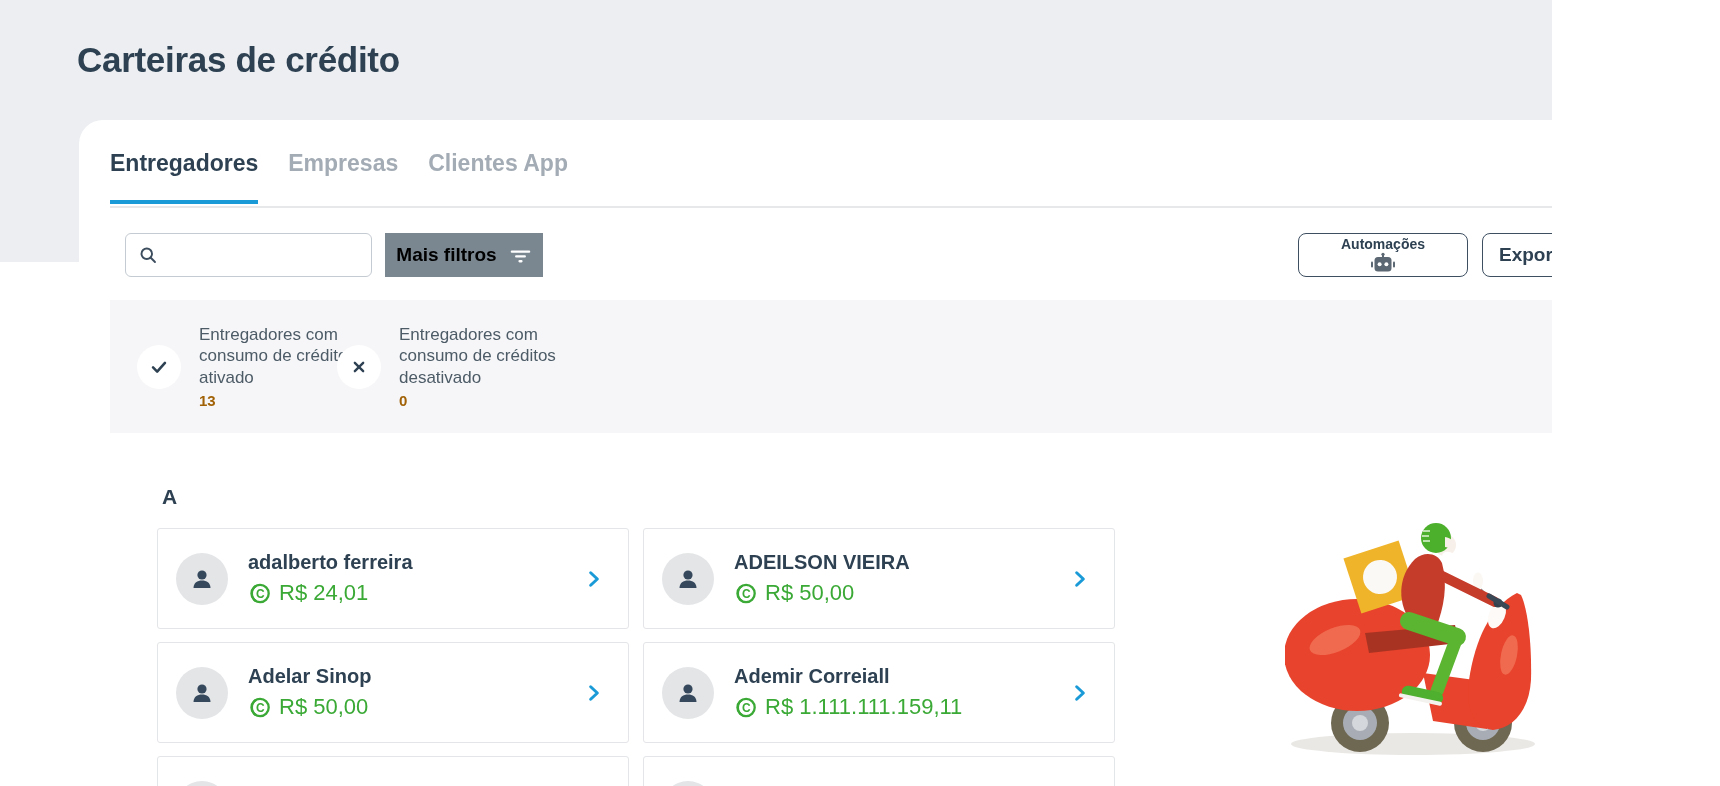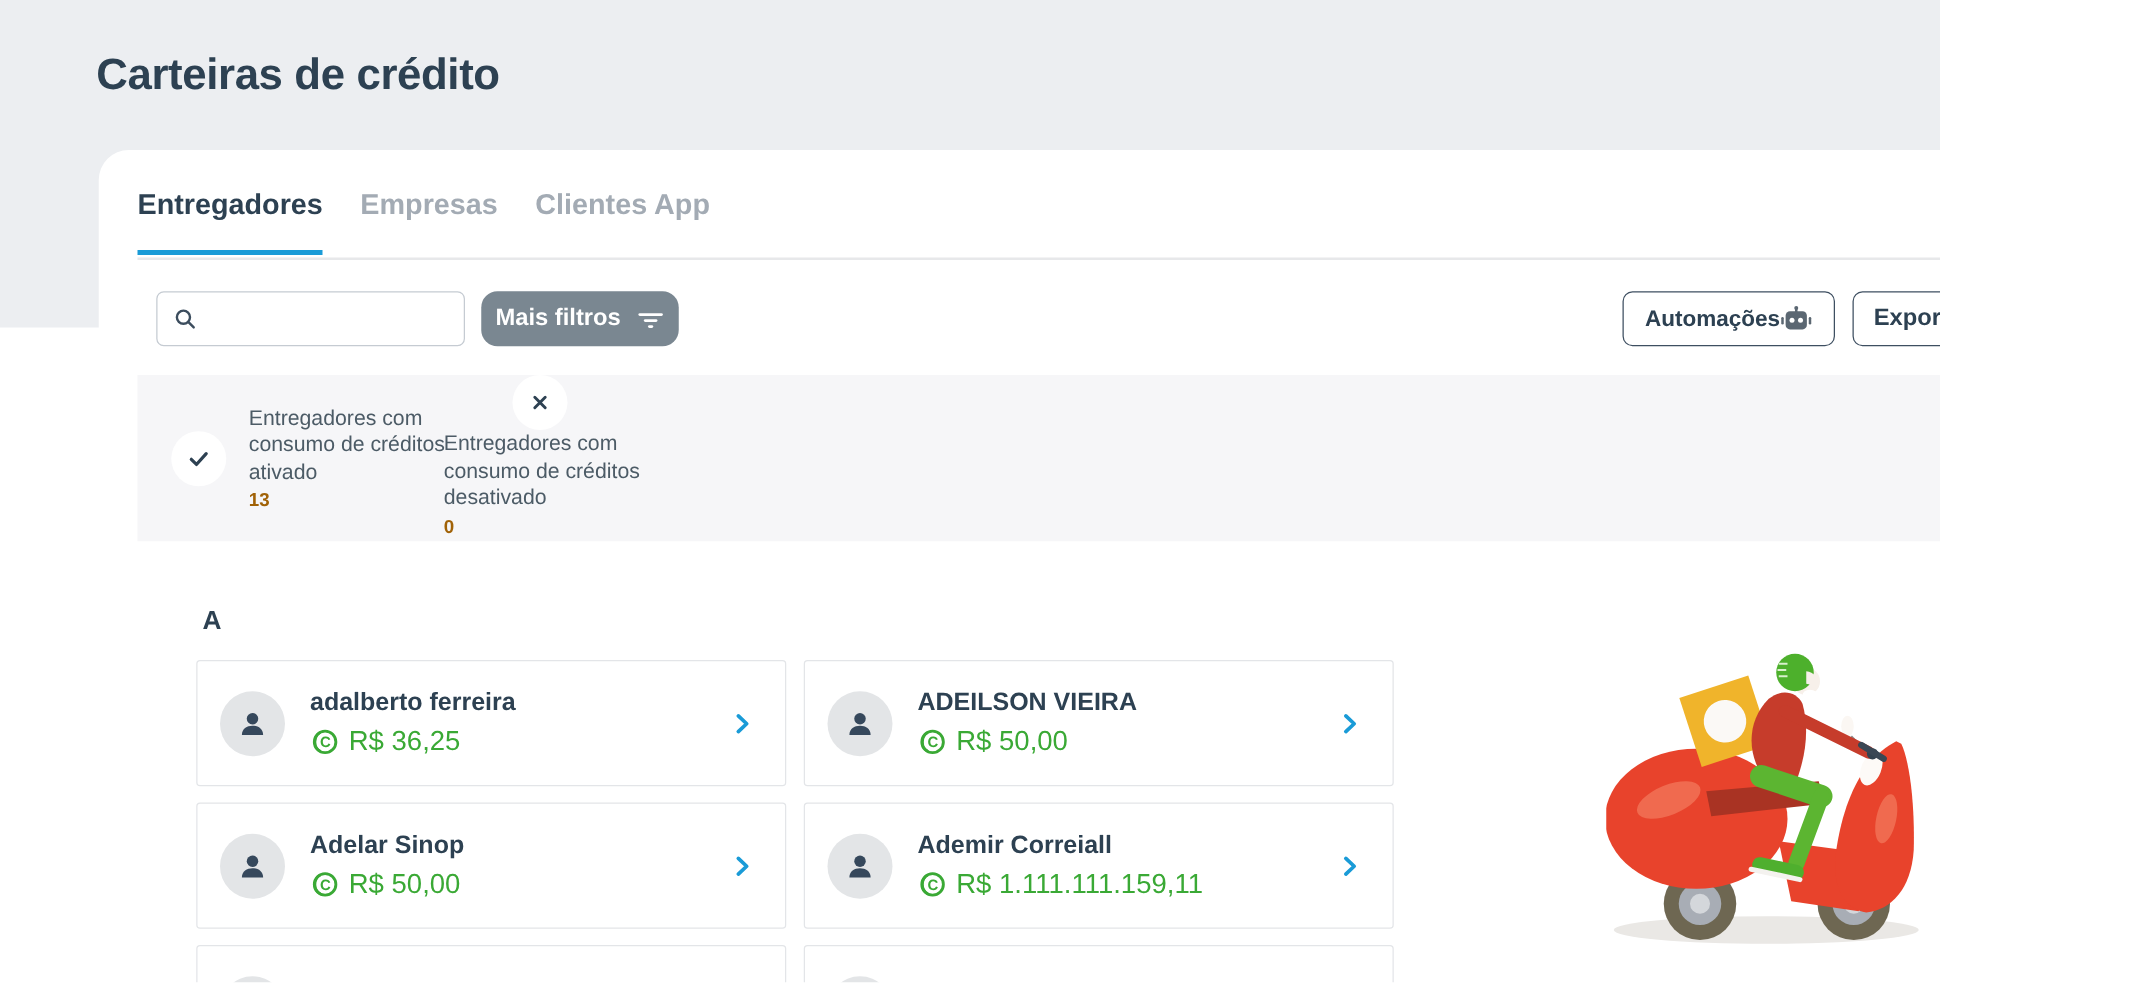--- a/index.html
+++ b/index.html
@@ -41,31 +41,32 @@
     background: #fff; border: 1px solid #c5cbd2; border-radius: 6px;
     display: flex; align-items: center; padding-left: 12px;
   }
   .search-box input {
     border: none; outline: none; flex: 1; height: 100%; font-size: 18px;
     color: #2d4152; background: transparent; margin-left: 8px;
     font-family: "Liberation Sans", sans-serif;
   }
   .btn-filters {
     position: absolute; left: 306px; top: 113px; width: 158px; height: 44px;
-    background: #7a8791; border: none; border-radius: 13px;
+    background: #7a8791; border: none; border-radius: 0;
     display: flex; align-items: center; justify-content: center; gap: 12px;
-    color: #ffffff; font-size: 19px; font-weight: bold; cursor: pointer;
+    color: #000000; font-size: 19px; font-weight: bold; cursor: pointer;
     font-family: "Liberation Sans", sans-serif;
   }
   .btn-automations {
     position: absolute; left: 1219px; top: 113px; width: 170px; height: 44px;
     background: #ffffff; border: 1px solid #3e4f61; border-radius: 8px;
     display: flex; align-items: center; justify-content: center; 
-    color: #2d4152; font-size: 18px; font-weight: bold; cursor: pointer;
+    color: #2d4152; font-size: 14px; font-weight: bold; cursor: pointer;
     font-family: "Liberation Sans", sans-serif;
+    flex-direction: column;
   }
   .btn-export {
     position: absolute; left: 1403px; top: 113px; width: 140px; height: 44px;
     background: #ffffff; border: 1px solid #3e4f61; border-radius: 8px;
     display: flex; align-items: stretch; cursor: pointer; overflow: hidden;
     font-family: "Liberation Sans", sans-serif; padding: 16px;
   }
   .btn-export .label {
     flex: 1; display: flex; align-items: center; justify-content: center;
     color: #2d4152; font-size: 19px; font-weight: bold;
@@ -75,21 +76,21 @@
     width: 45px; display: flex; align-items: center; justify-content: center;
   }
 
   
   .summary-band {
     position: absolute; left: 31px; top: 180px; width: 1512px; height: 133px;
     background: #f6f6f8;
   }
   .summary-item { position: absolute; top: 0; height: 133px; display: flex; align-items: center; }
   .summary-item.first { left: 27px; }
-  .summary-item.second { left: 227px; flex-direction: column; }
+  .summary-item.second { left: 227px; }
   .summary-circle {
     width: 44px; height: 44px; border-radius: 50%; background: #ffffff;
     display: flex; align-items: center; justify-content: center; flex: 0 0 auto;
   }
   .summary-text { margin-left: 18px; width: 172px; }
   .summary-label { font-size: 17px; line-height: 21.5px; color: #4c5b66; }
   .summary-value { font-size: 15px; font-weight: bold; color: #a16207; margin-top: 4px; }
 
   
   .section-letter {
@@ -228,21 +229,21 @@
         <div class="entry-info">
           <div class="entry-name">adalberto ferreira</div>
           <div class="entry-amount-row">
             <span style="display:flex;">
               <svg viewBox="0 0 24 24" width="23" height="23">
                 <circle cx="12.6" cy="12" r="9" fill="none" stroke="#3aa935" stroke-width="2.4"></circle>
                 <path d="M8.6 4 A9.4 9.4 0 0 0 8.6 20" fill="none" stroke="#3aa935" stroke-width="2.2"></path>
                 <text x="12.9" y="16.3" font-size="12.5" font-weight="bold" fill="#3aa935" text-anchor="middle" font-family="Liberation Sans, sans-serif">C</text>
               </svg>
             </span>
-            <span class="entry-amount">R$ 36,25</span>
+            <span class="entry-amount">R$ 24,01</span>
           </div>
         </div>
         <span class="entry-chevron">
           <svg viewBox="0 0 24 24" width="20" height="20">
             <path d="M8 4.5 L16 12 L8 19.5" stroke="#1a9bd7" stroke-width="3.6" fill="none" stroke-linecap="round" stroke-linejoin="round"></path>
           </svg>
         </span>
       </div>
 
       <div class="entry-card">

